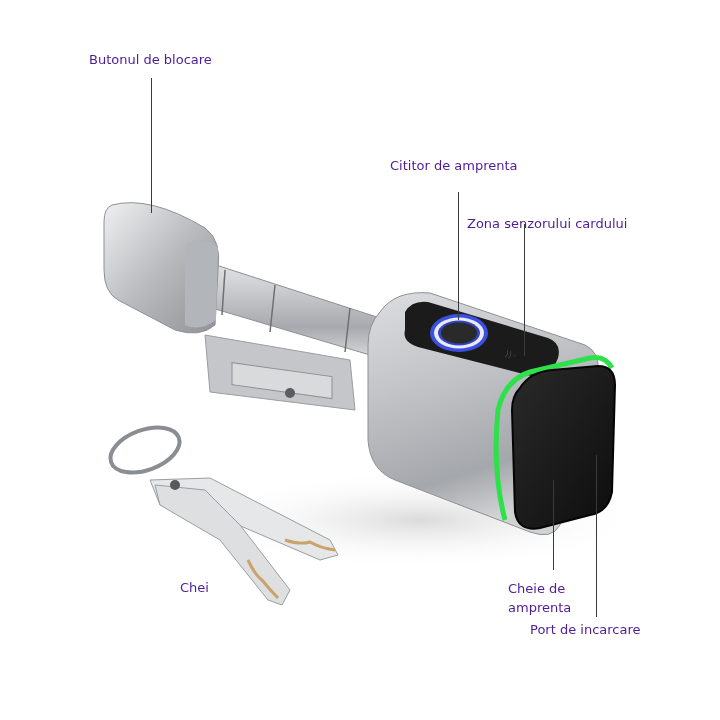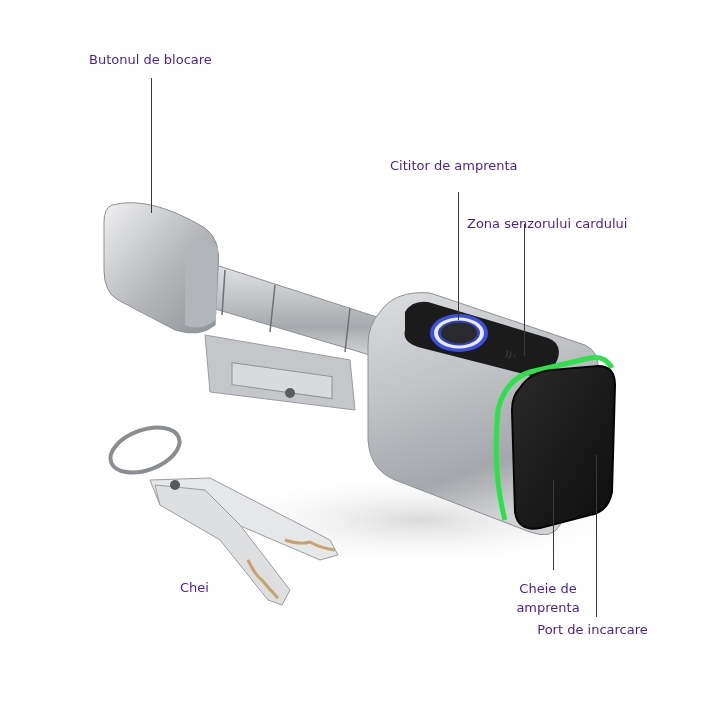--- a/index.html
+++ b/index.html
@@ -5,21 +5,21 @@
   html, body { margin: 0; padding: 0; }
   body {
     width: 720px; height: 720px; position: relative; overflow: hidden;
     background: #ffffff;
     font-family: "DejaVu Sans", "Liberation Sans", sans-serif;
   }
   .label {
     position: absolute; font-size: 13px; color: #4c1d95; line-height: 19px;
     white-space: nowrap;
   }
-  .label.center { text-align: center; }
+  .label.center { }
   .leader { position: absolute; width: 1px; background: #3a3a3a; }
   svg.product { position: absolute; left: 0; top: 0; }
 </style>
 </head>
 <body>
 
 <svg class="product" width="720" height="720" viewBox="0 0 720 720">
   <defs>
     <linearGradient id="metal" x1="0" y1="0" x2="0" y2="1">
       <stop offset="0" stop-color="#e9eaec"></stop>

